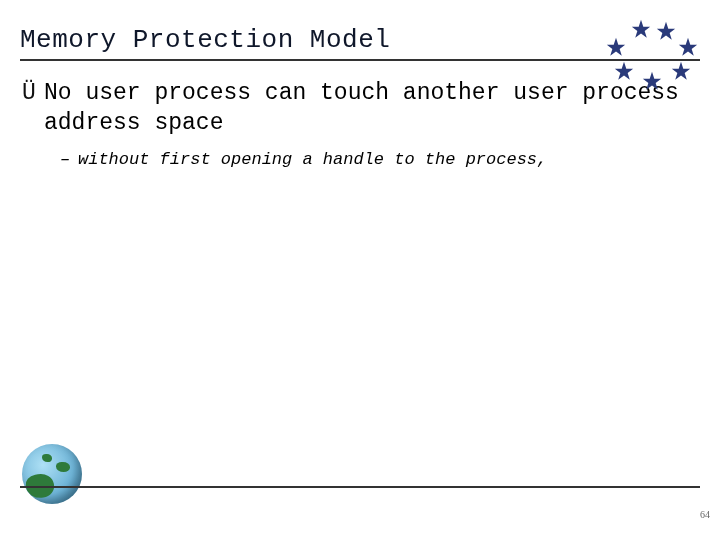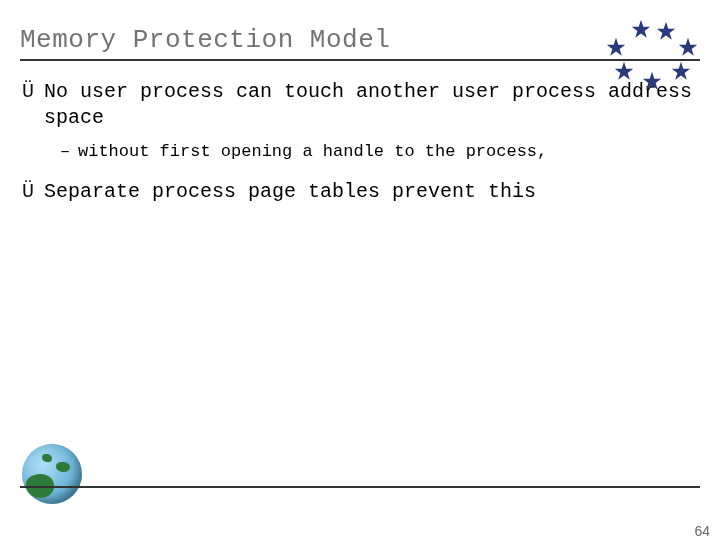--- a/index.html
+++ b/index.html
@@ -12,21 +12,21 @@
     overflow: hidden;
   }
   .slide {
     padding: 25px 20px 0 20px;
     position: relative;
     height: 100%;
   }
   .title {
     font-size: 26px;
     font-weight: normal;
-    color: #737373;
+    color: #0f172a;
     margin-bottom: 4px;
     letter-spacing: 0.5px;
   }
   .title-rule {
     border: none;
     border-top: 2px solid #333;
     margin-bottom: 18px;
   }
   .stars {
     position: absolute;
@@ -38,41 +38,42 @@
   .star {
     position: absolute;
     width: 22px;
     height: 22px;
     color: #2a3a7a;
   }
   .bullets {
     padding-left: 2px;
   }
   .bullet-1 {
-    font-size: 20px;
+    font-size: 23px;
     color: #000;
     margin-bottom: 10px;
     padding-left: 22px;
     text-indent: -22px;
     line-height: 1.3;
   }
   .bullet-1 .arrow {
     color: #111;
     display: inline-block;
     width: 22px;
     text-indent: 0;
   }
   .bullet-2 {
     font-size: 17px;
     color: #000;
     margin-left: 38px;
     margin-bottom: 10px;
     padding-left: 18px;
     text-indent: -18px;
     line-height: 1.3;
+    font-style: italic;
   }
   .bullet-2 .dash {
     display: inline-block;
     width: 18px;
     text-indent: 0;
   }
   .spacer { height: 6px; }
   .footer-rule {
     position: absolute;
     bottom: 52px;
@@ -95,24 +96,24 @@
   .globe .land {
     position: absolute;
     background: #2e7a3a;
     border-radius: 40% 50% 45% 55%;
   }
   .globe .l1 { width: 28px; height: 24px; left: 4px; top: 30px; transform: rotate(-10deg); }
   .globe .l2 { width: 14px; height: 10px; left: 34px; top: 18px; }
   .globe .l3 { width: 10px; height: 8px; left: 20px; top: 10px; }
   .page-num {
     position: absolute;
-    bottom: 1px;
+    bottom: 20px;
     right: 10px;
-    font-size: 14px;
-    font-family: Liberation Sans, sans-serif;
+    font-size: 10px;
+    font-family: Liberation Serif, serif;
     color: #666;
   }
 </style>
 </head>
 <body>
 
 <div class="slide">
 
   <div class="stars">
     <svg class="star" style="left:35px; top:0px" viewBox="0 0 24 24">
@@ -147,23 +148,20 @@
       <span class="arrow">Ü</span><span>No user process can touch another user process address space</span>
     </div>
 
     <div class="bullet-2">
       <span class="dash">–</span><span>without first opening a handle to the process,</span>
     </div>
 
 
     <div class="spacer"></div>
 
-    <div class="bullet-1">
-      <span class="arrow">Ü</span><span>Separate process page tables prevent this</span>
-    </div>
 
 
   </div>
 
   <div class="globe">
     <div class="land l1"></div>
     <div class="land l2"></div>
     <div class="land l3"></div>
   </div>
 

